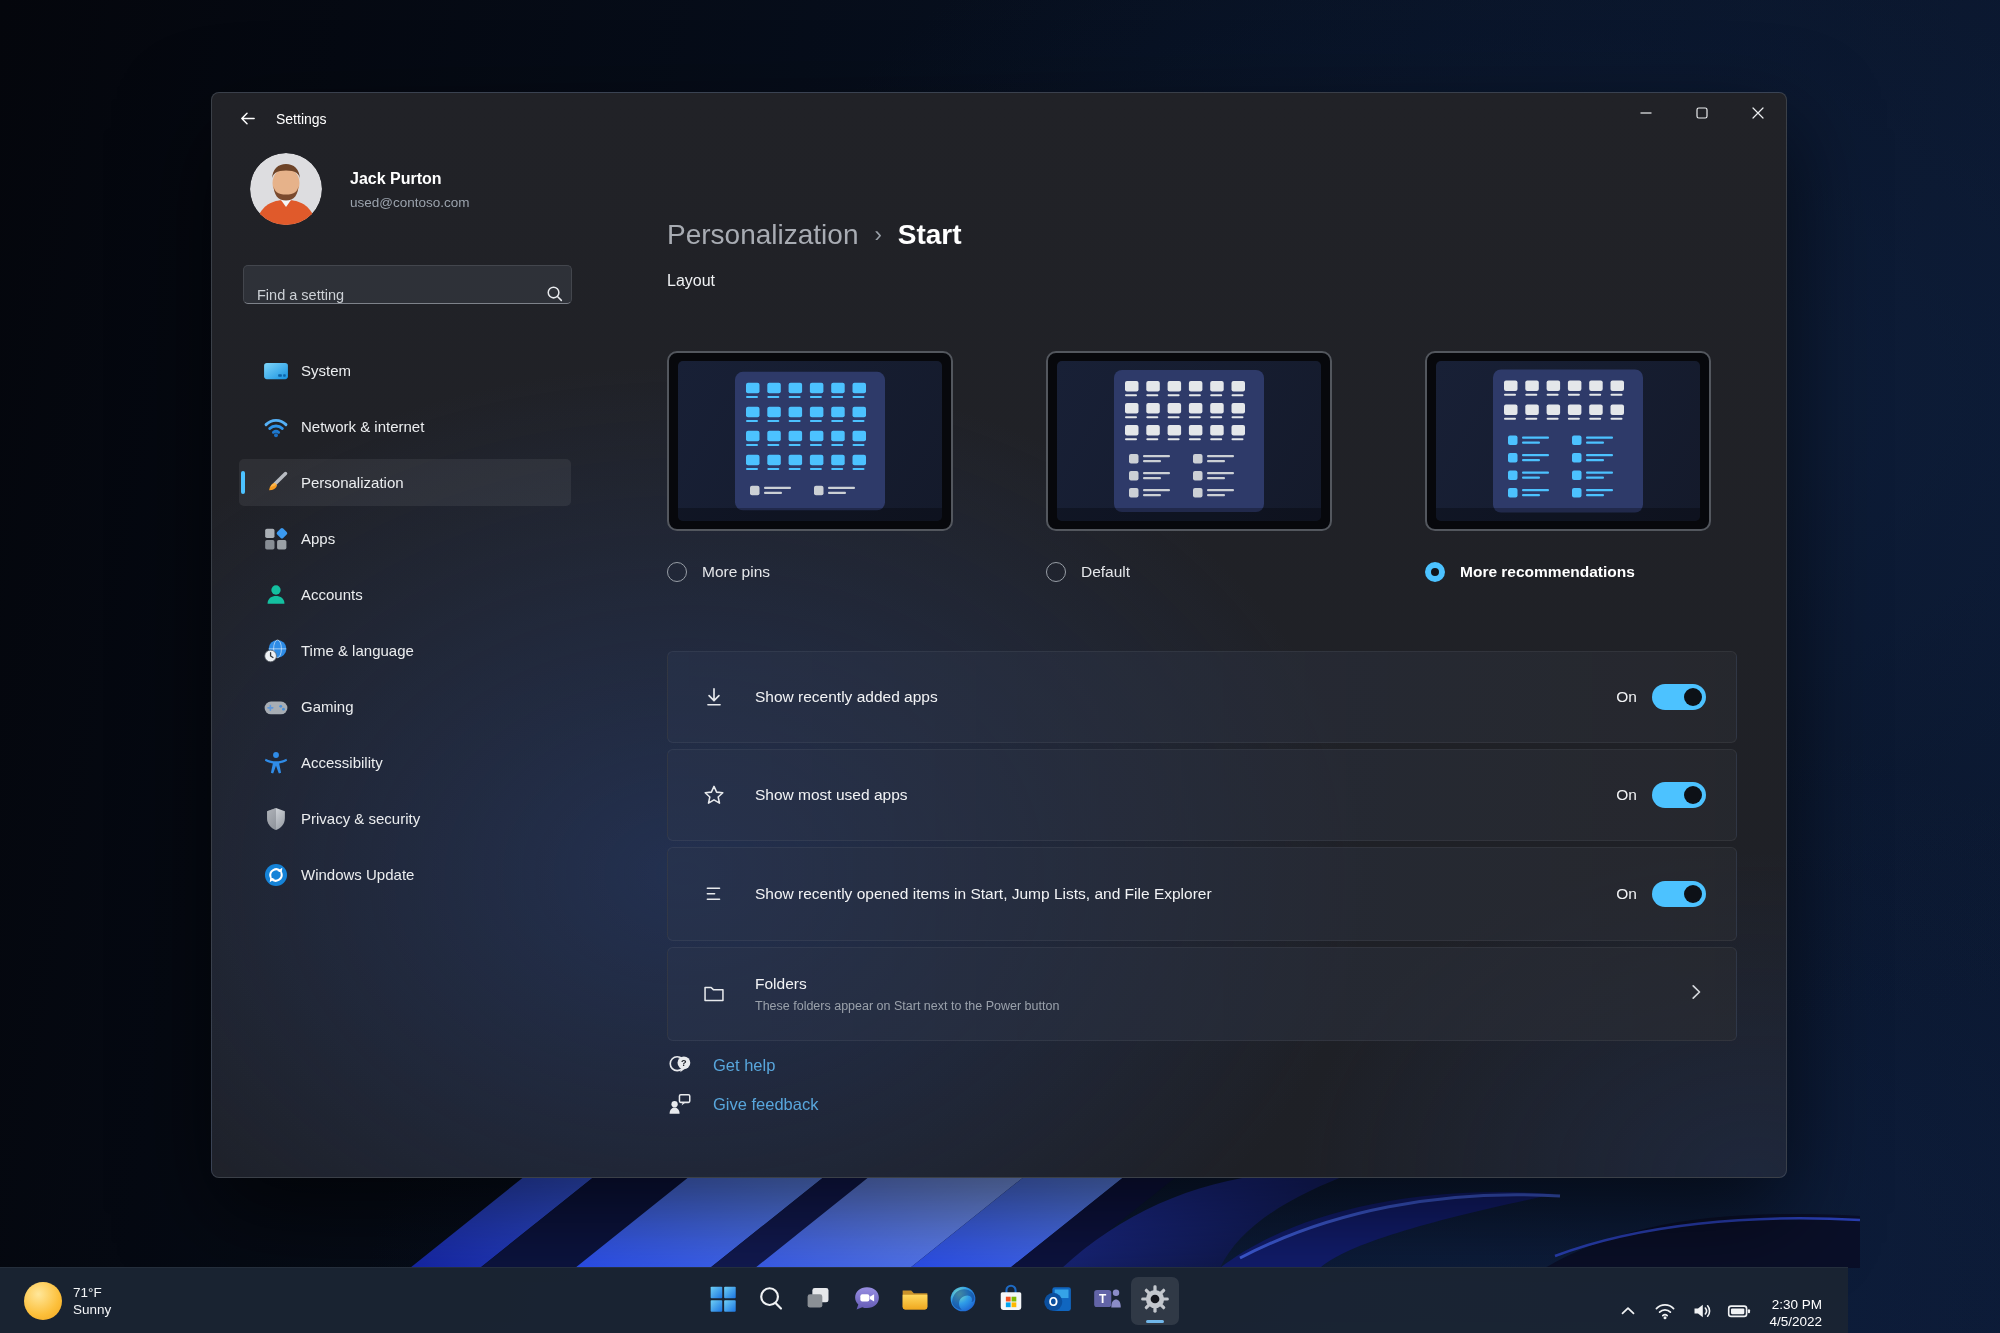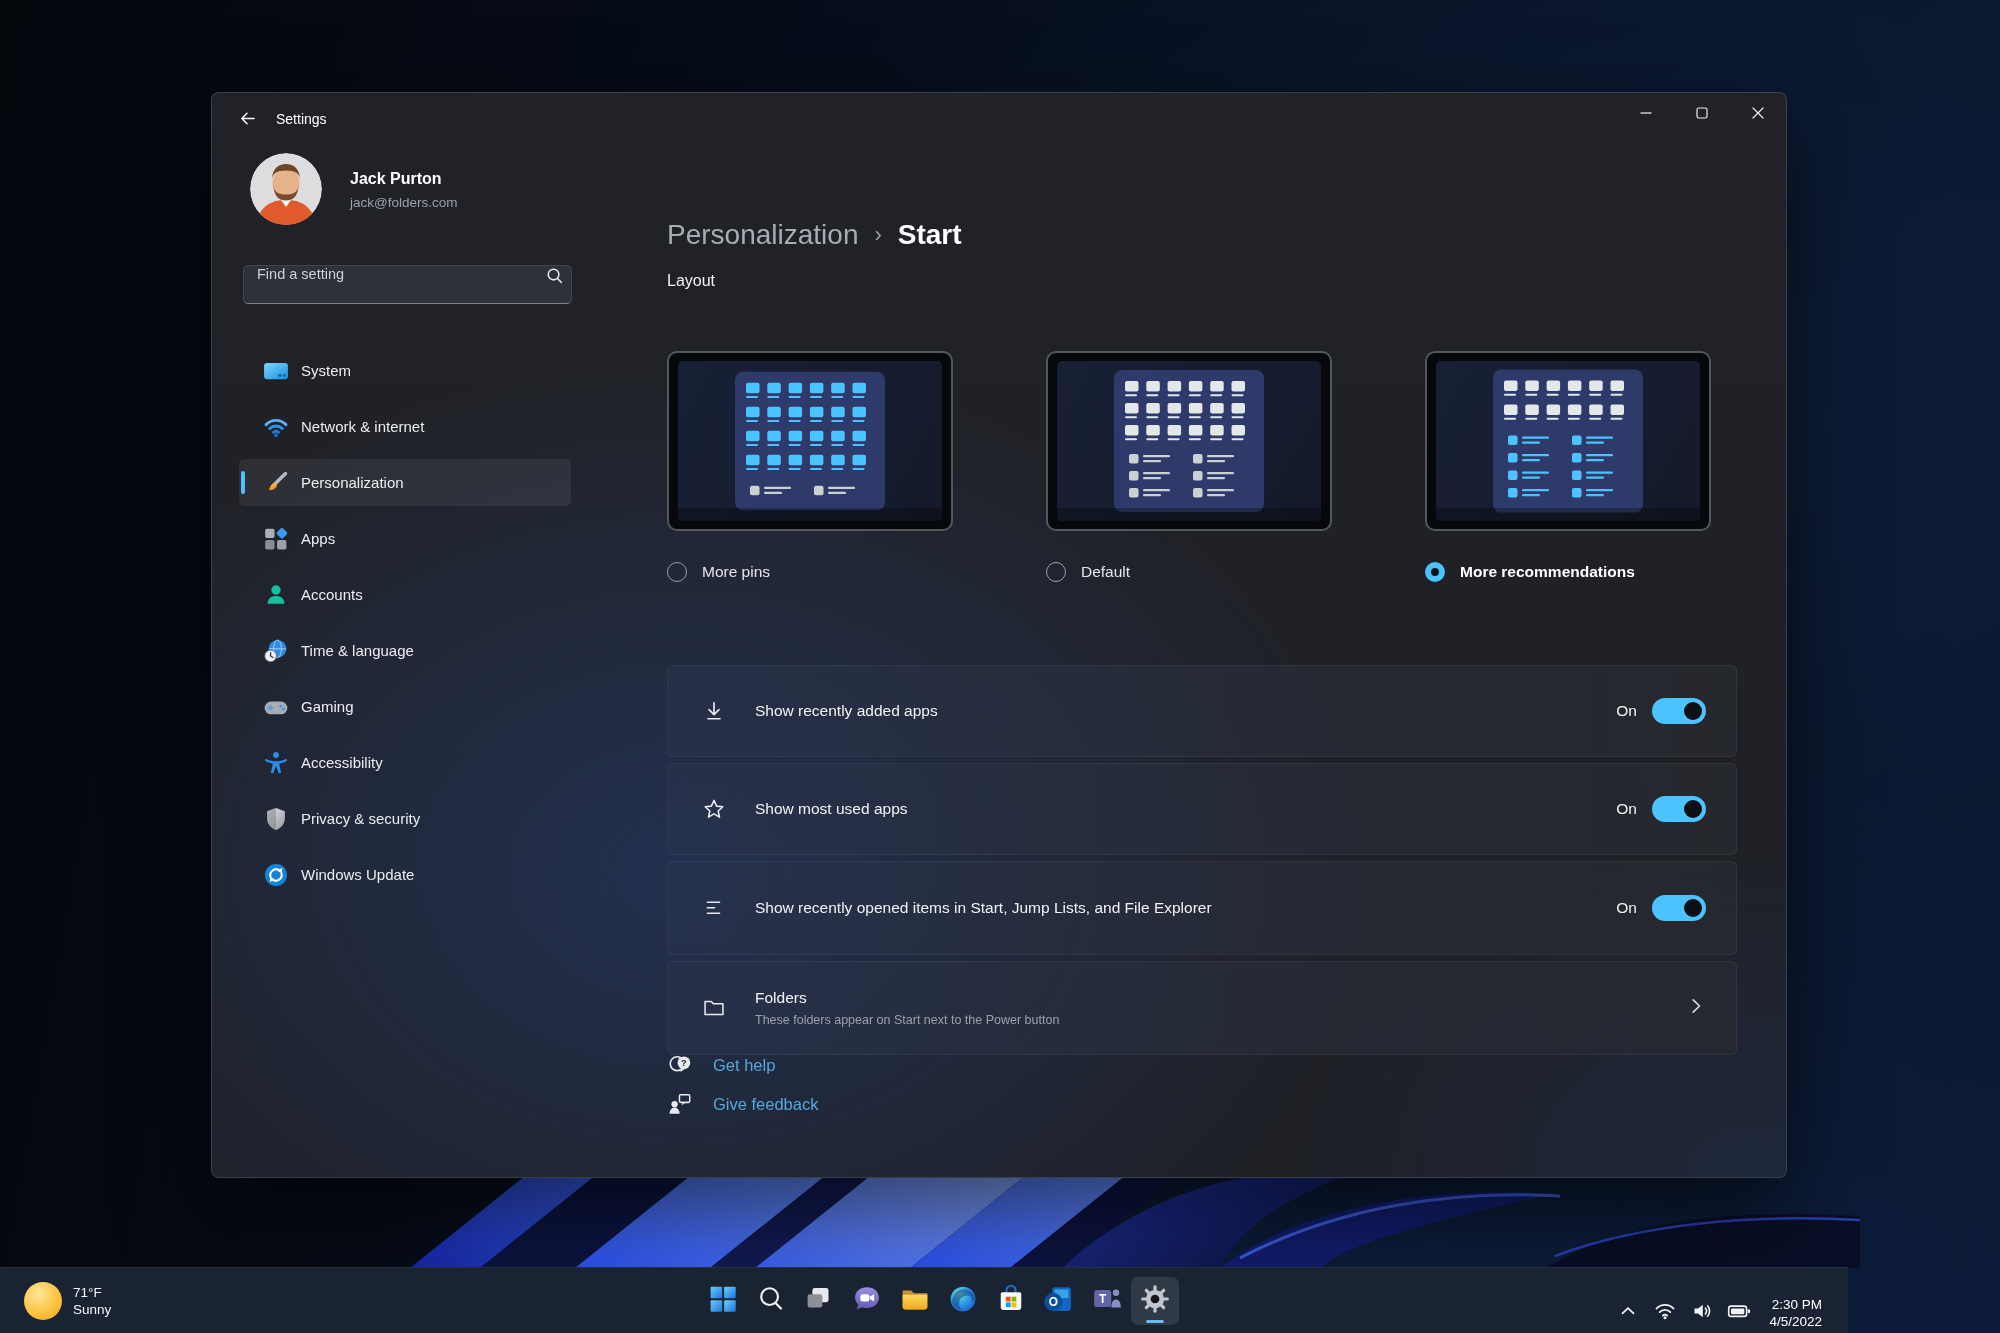--- a/index.html
+++ b/index.html
@@ -27,21 +27,21 @@
   .caption-btns { position:absolute; right:0; top:0; display:flex; }
   .caption-btn { width:56px; height:44px; display:flex; align-items:center; justify-content:center; }
 
   
   .profile { position:absolute; left:38px; top:60px; width:330px; height:74px; }
   .avatar { position:absolute; left:0; top:0; width:72px; height:72px; border-radius:50%; overflow:hidden; }
   .profile-name { position:absolute; left:100px; top:17px; font-size:16px; font-weight:bold; color:#fff; }
   .profile-email { position:absolute; left:100px; top:42px; font-size:13.5px; color:#9aa2ac; }
   .searchbox { position:absolute; left:31px; top:172px; width:329px; height:39px;
     background:#2e3138; border:1px solid #43464d; border-bottom:1px solid #7e828a;
-    border-radius:5px; display:flex; align-items:flex-start; }
+    border-radius:5px; display:flex; align-items:flex-end; }
   .searchbox input { flex:1; background:transparent; border:none; outline:none;
     padding:0 10px 0 13px; font-size:14.5px; color:#e8eaed;
     font-family:"Liberation Sans","DejaVu Sans",sans-serif; }
   .searchbox input::placeholder { color:#cdd1d6; opacity:1; }
   .searchbox .sicon { width:34px; display:flex; justify-content:center; }
   .nav { position:absolute; left:27px; top:254px; width:332px; }
   .nav-item { position:relative; height:47px; margin-bottom:9px; display:flex; align-items:center;
     padding-left:24px; border-radius:5px; color:#ebedef; font-size:15px; }
   .nav-item .nicon { width:26px; height:26px; margin-right:12px; display:flex; align-items:center; justify-content:center; }
   .nav-item.selected { background:rgba(255,255,255,.067); }
@@ -63,21 +63,21 @@
     background:linear-gradient(120deg,#182036,#141a2b); }
   .thumb .screen-strip { position:absolute; left:9px; right:9px; bottom:8px; height:13px;
     background:rgba(0,0,0,.28); border-radius:0 0 5px 5px; }
   .thumb svg { position:absolute; left:50%; top:50%; transform:translate(-50%,-50%); }
   .radio-row { margin-top:31px; display:flex; align-items:center; }
   .radio { width:20px; height:20px; border-radius:50%; border:1.6px solid #989ea6; margin-right:15px; flex:none; }
   .radio.checked { border:none; background:#10141a; box-shadow:0 0 0 6px var(--accent) inset; }
   .radio-label { font-size:15.5px; color:#e4e6e9; }
   .radio-label.bold { font-weight:bold; color:#fff; }
 
-  .settings-list { position:absolute; left:0; top:572px; width:1070px; }
+  .settings-list { position:absolute; left:0; top:558px; width:1070px; }
   .setting-row { position:relative; margin-bottom:6px; border-radius:6px;
     border:1px solid rgba(255,255,255,.055);
     background:linear-gradient(90deg, rgba(42,52,76,.55), rgba(42,44,50,.65));
     display:flex; align-items:center; padding:0 30px 0 34px; }
   .setting-row .ricon { width:24px; margin-right:29px; display:flex; align-items:center; justify-content:center; }
   .row-label { font-size:15.5px; color:#f2f3f5; }
   .row-sublabel { font-size:12.5px; color:#9aa1ab; margin-top:6px; }
   .row-right { margin-left:auto; display:flex; align-items:center; }
   .toggle-state { font-size:15.5px; color:#f2f3f5; margin-right:15px; }
   .toggle { width:54px; height:26px; border-radius:13px; background:var(--accent); position:relative; }
@@ -176,21 +176,21 @@
       <svg width="72" height="72" viewBox="0 0 72 72">
         <circle cx="36" cy="36" r="36" fill="#dddde0"></circle>
         <path d="M8 64 C14 50 25 47 36 47 C47 47 58 50 64 64 A36 36 0 0 1 8 64 Z" fill="#e05a2b"></path>
         <path d="M31 47 L36 54 L41 47 L36 45 Z" fill="#f4f6f8"></path>
         <ellipse cx="36" cy="30" rx="13.5" ry="15" fill="#e6b28a"></ellipse>
         <path d="M22 27 C22 15.5 28.5 11 36 11 C43.5 11 50 15.5 50 27 C50 20.5 45 17.5 36 17.5 C27 17.5 22 20.5 22 27 Z" fill="#6e4428"></path>
         <path d="M23.5 31 C23.5 42 28 47.5 36 47.5 C44 47.5 48.5 42 48.5 31 C48.5 39 44 41.5 36 41.5 C28 41.5 23.5 39 23.5 31 Z" fill="#7a4a2e"></path>
       </svg>
     </div>
     <div class="profile-name">Jack Purton</div>
-    <div class="profile-email">jack@folders.com</div>
+    <div class="profile-email">used@contoso.com</div>
   </div>
 
   <div class="searchbox">
     <input type="text" placeholder="Find a setting" style="">
     <span class="sicon" id="searchIcon">
         <svg width="19" height="19" viewBox="0 0 20 20">
           <circle cx="9" cy="9" r="5.6" fill="none" stroke="#e8eaed" stroke-width="1.6"></circle>
           <line x1="13.4" y1="13.4" x2="17.2" y2="17.2" stroke="#e8eaed" stroke-width="1.6" stroke-linecap="round"></line>
         </svg>
       </span>

